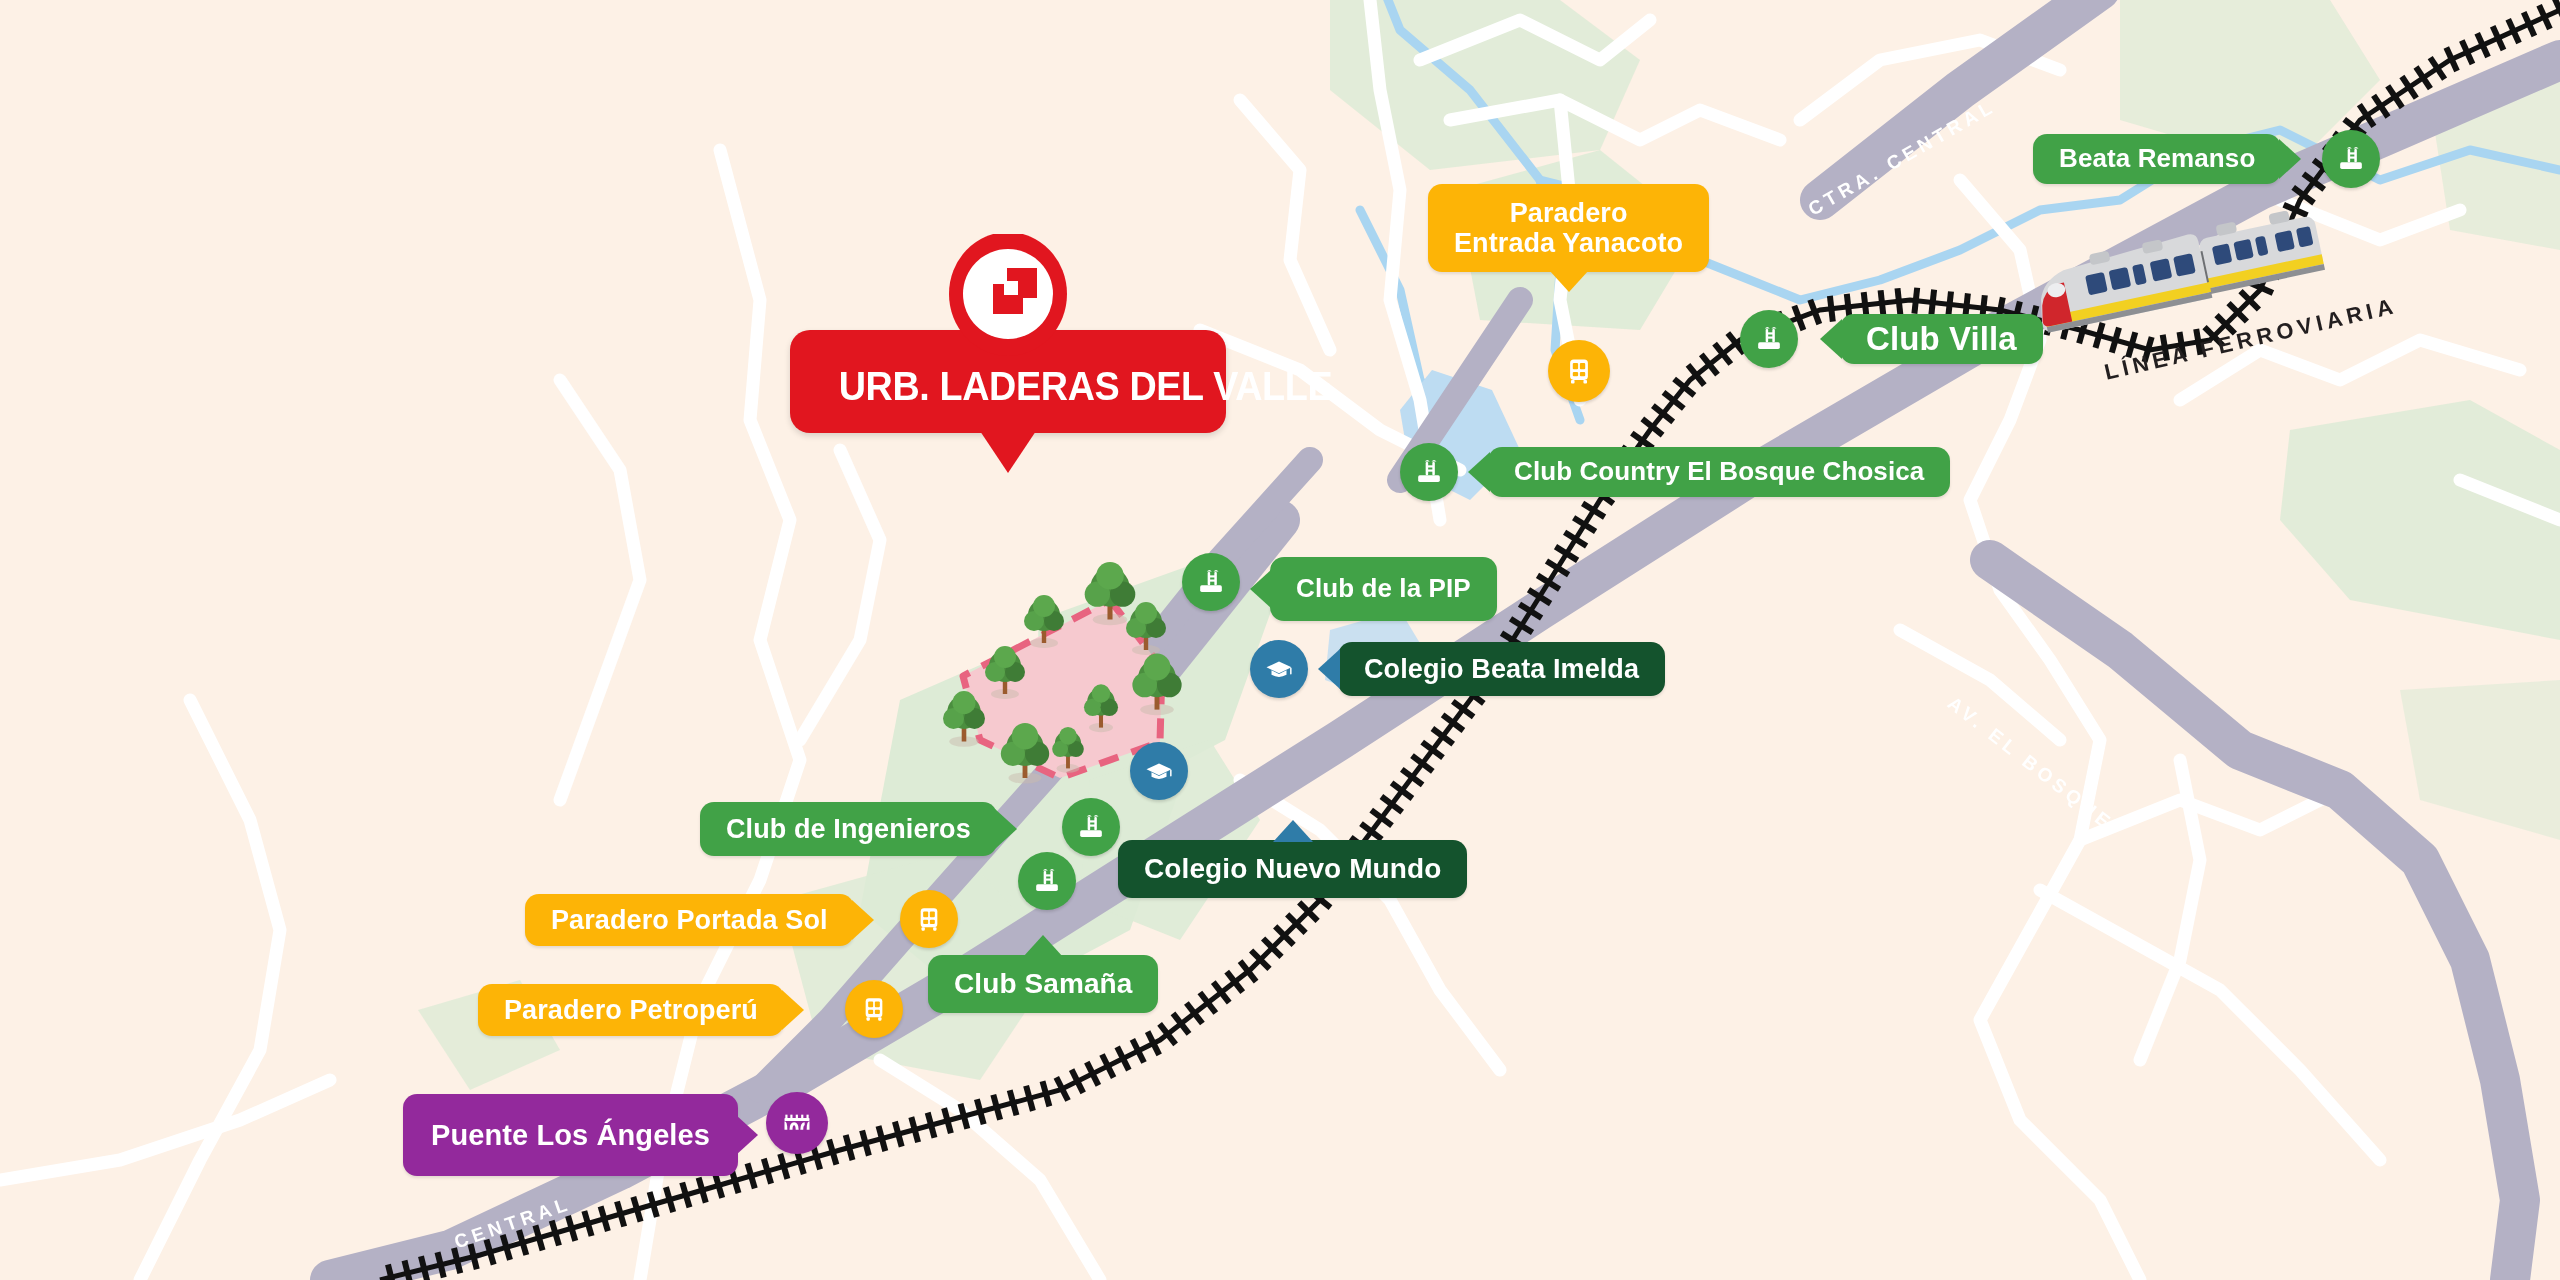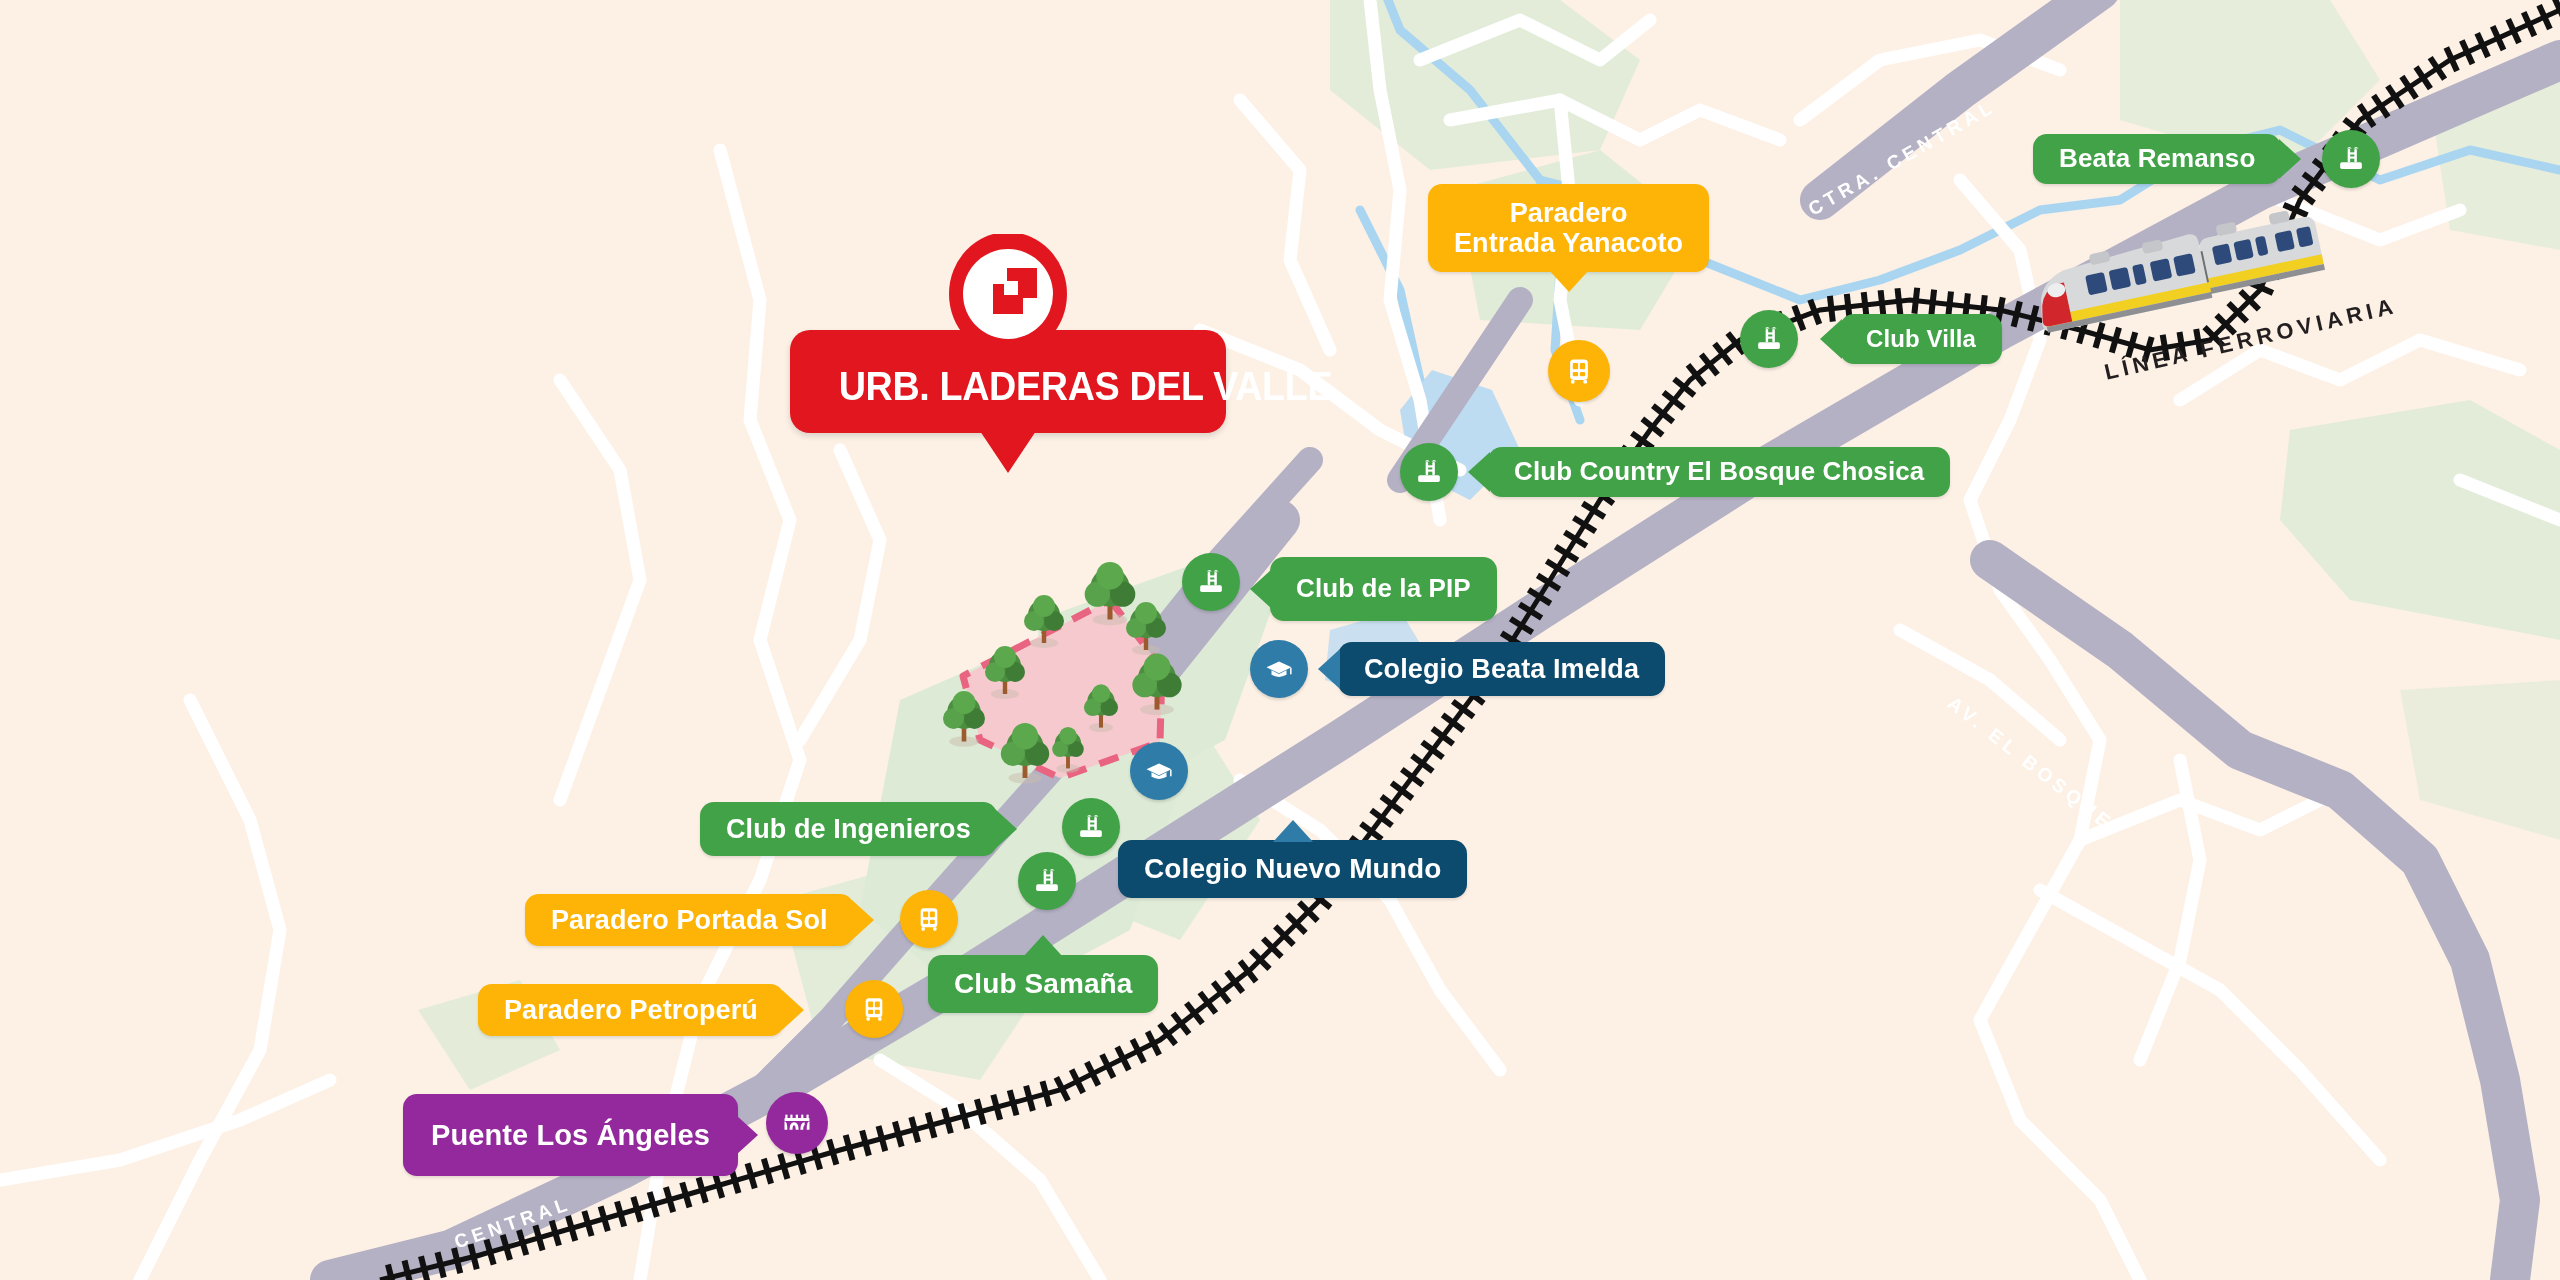--- a/index.html
+++ b/index.html
@@ -46,21 +46,21 @@
     border-top:22px solid var(--c);
   }
   .tail-top::after{
     top:-20px;left:50%;transform:translateX(-50%);
     border-left:20px solid transparent;border-right:20px solid transparent;
     border-bottom:22px solid var(--c);
   }
 
   .c-green{background:#41A247;--c:#41A247;}
   .c-orange{background:#FDB406;--c:#FDB406;}
-  .c-blue{background:#0c4a6e;--c:#2F7CA8;}
+  .c-blue{background:#14532d;--c:#2F7CA8;}
   .c-purple{background:#93299C;--c:#93299C;}
 
   
   .poi{
     position:absolute;
     border-radius:50%;
     display:flex;align-items:center;justify-content:center;
     z-index:45;
     box-shadow:0 2px 3px rgba(0,0,0,.14);
   }
@@ -671,21 +671,21 @@
       <path d="M9 26 q0-9 5.5-9 q5.5 0 5.5 9 l-3.6 0 q0-5.4 -1.9-5.4 q-1.9 0 -1.9 5.4 Z"></path>
       <path d="M22 26 q0-9 5.2-9 l0 3.6 q-1.7 0 -1.7 5.4 Z"></path>
     </g>
       </svg>
   </div>
 
   <div class="pill c-green tail-right" style="left:2033px;top:134px;height:50px;padding:0 26px;font-size:26px;">
     <span class="txt">Beata Remanso</span>
   </div>
 
-  <div class="pill c-green tail-left" style="left:1840px;top:314px;height:50px;padding:0 26px;font-size:24px;">
+  <div class="pill c-green tail-left" style="left:1840px;top:314px;height:50px;padding:0 26px;font-size:33px;">
     <span class="txt">Club Villa</span>
   </div>
 
   <div class="pill c-orange tail-bottom" style="left:1428px;top:184px;height:88px;padding:0 26px;font-size:27px;">
     <span class="txt" style="white-space:pre-line;">Paradero
 Entrada Yanacoto</span>
   </div>
 
   <div class="pill c-green tail-left" style="left:1488px;top:447px;height:50px;padding:0 26px;font-size:26px;">
     <span class="txt">Club Country El Bosque Chosica</span>

